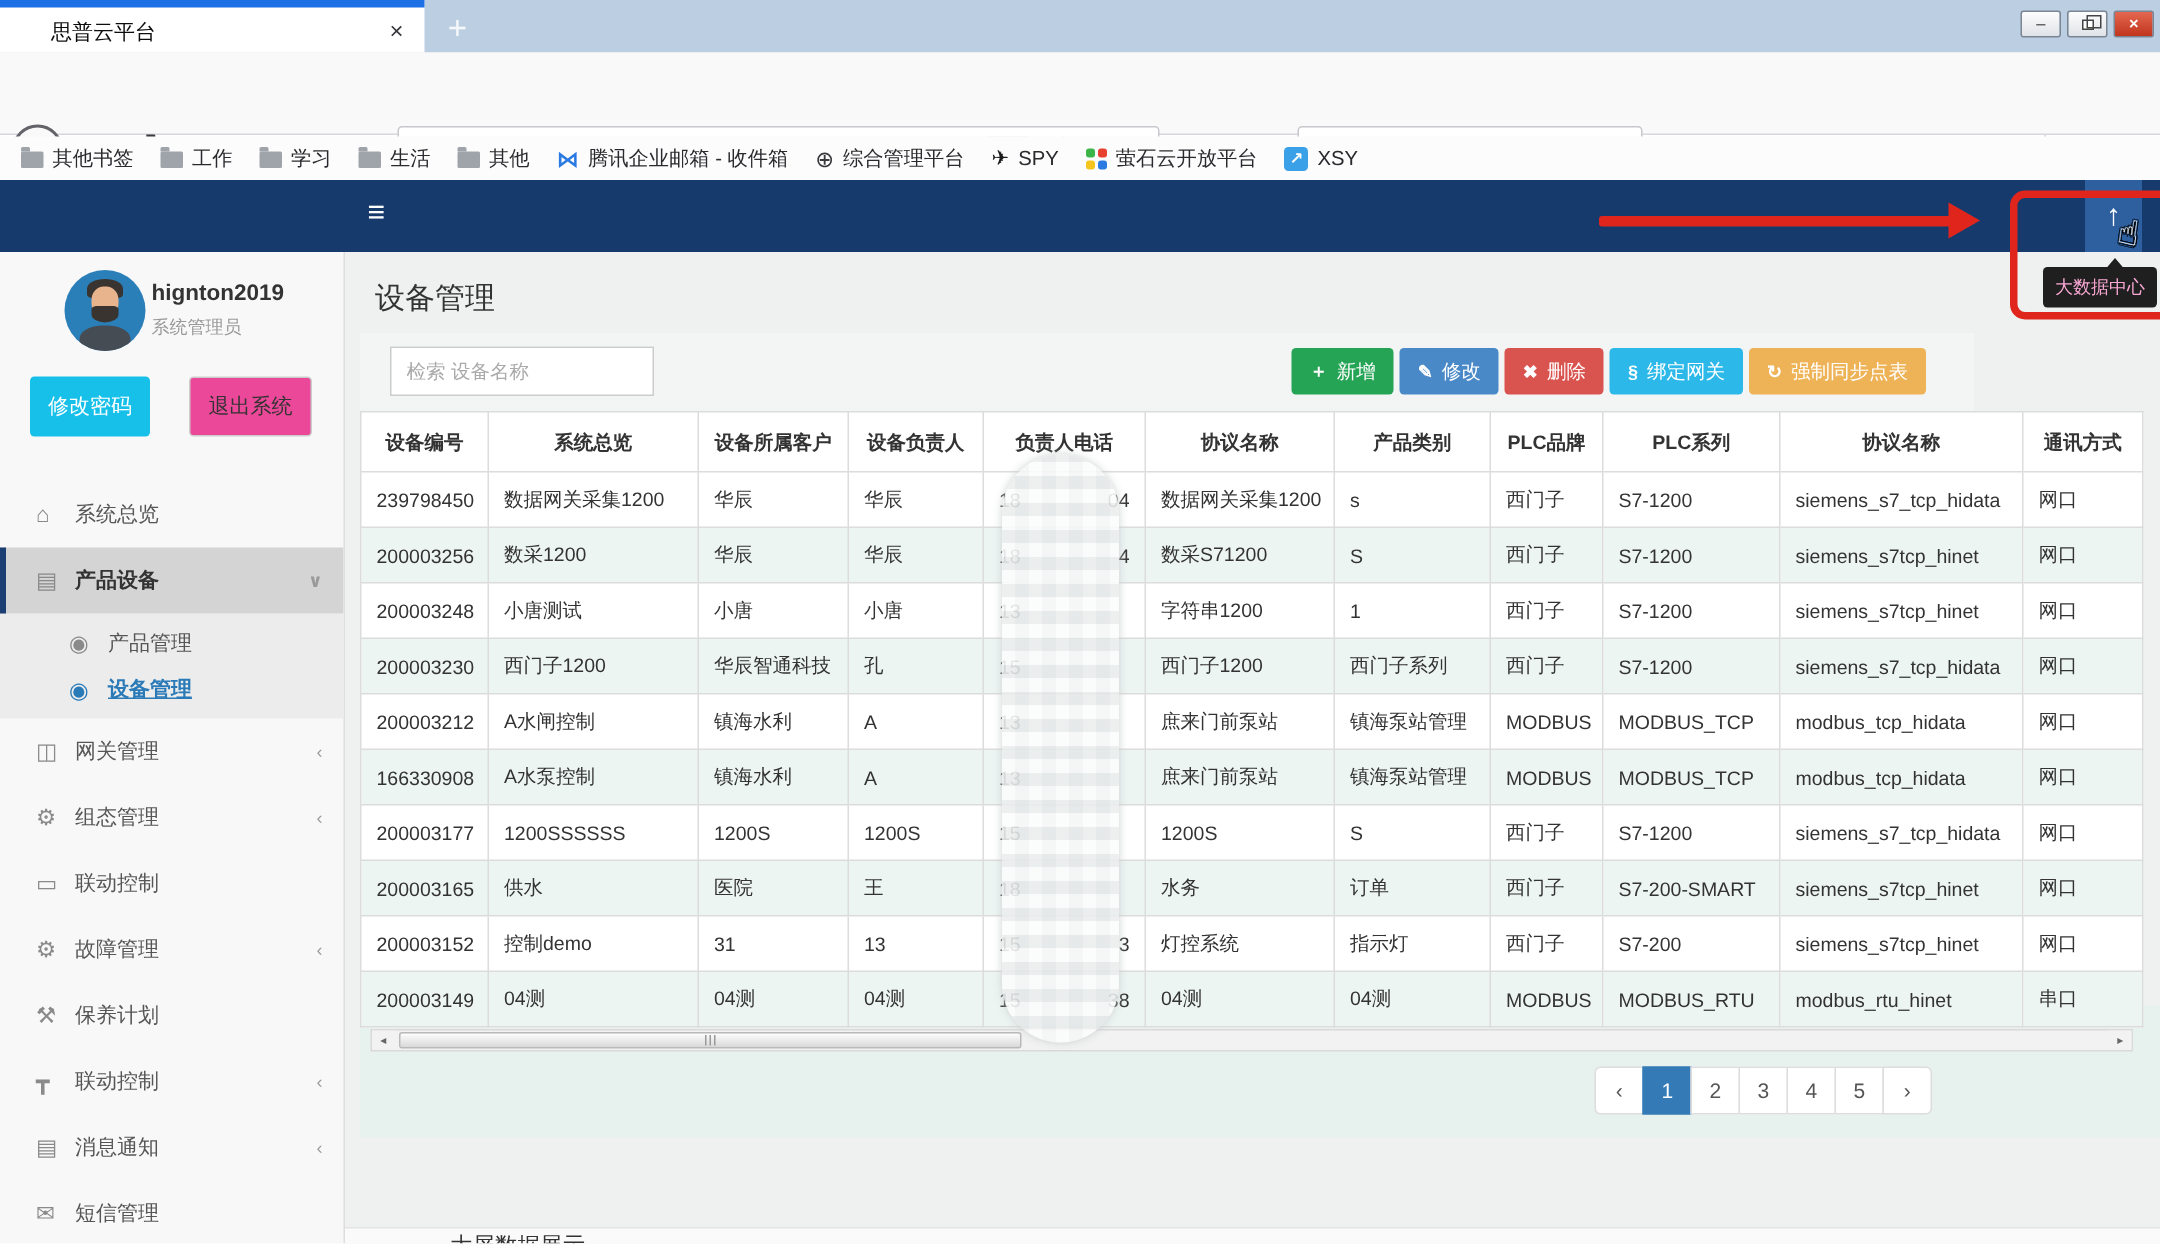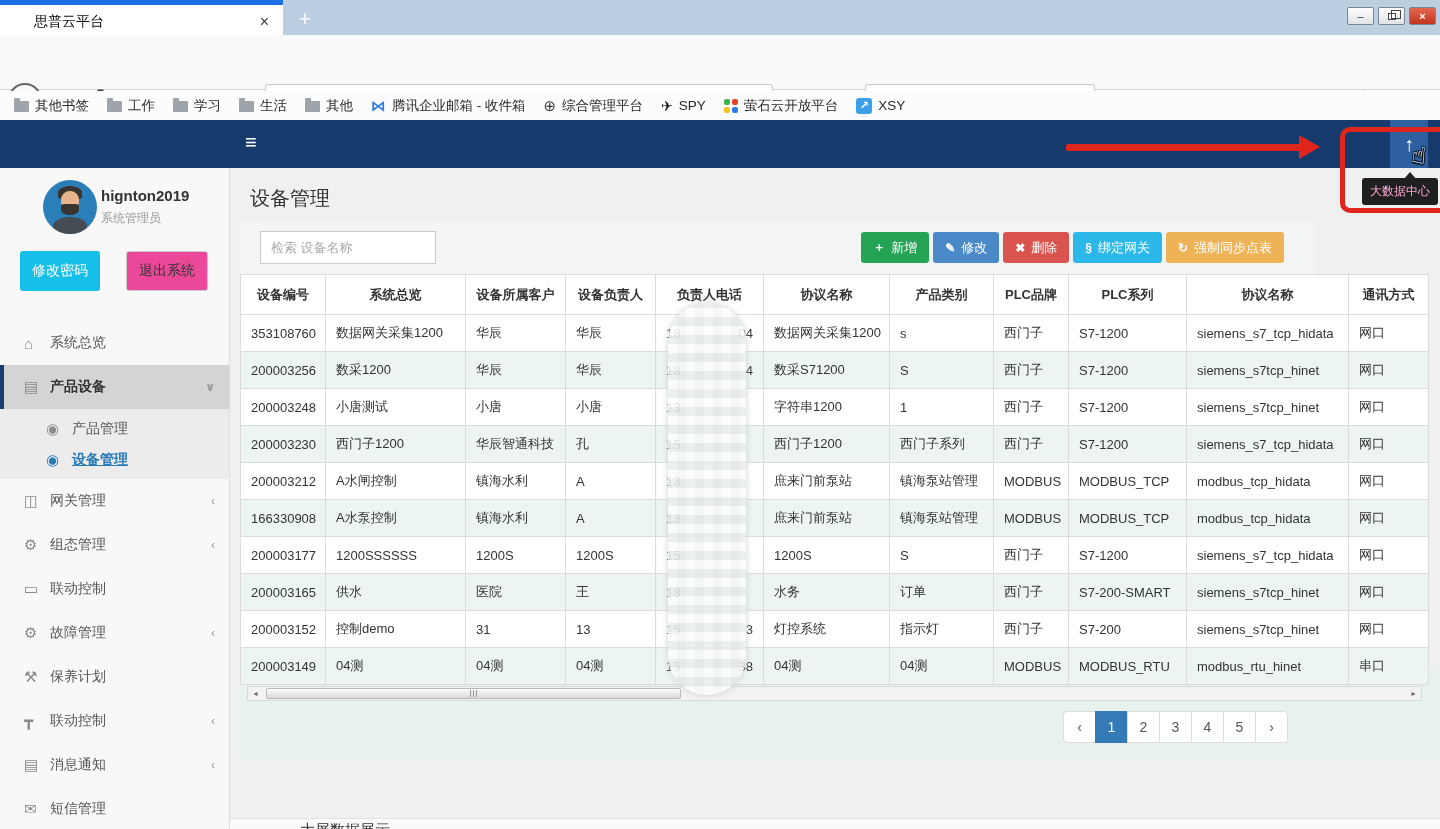--- a/index.html
+++ b/index.html
@@ -406,21 +406,21 @@
               <th>协议名称</th>
               <th>产品类别</th>
               <th>PLC品牌</th>
               <th>PLC系列</th>
               <th>协议名称</th>
               <th>通讯方式</th>
             </tr>
           </thead>
           <tbody>
             <tr>
-              <td>353108760</td>
+              <td>239798450</td>
               <td>数据网关采集1200</td>
               <td>华辰</td>
               <td>华辰</td>
               <td class="phone-cell">
                 <div>
                   <span>18</span>
                   <span>04</span>
                 </div>
               </td>
               <td>数据网关采集1200</td>

